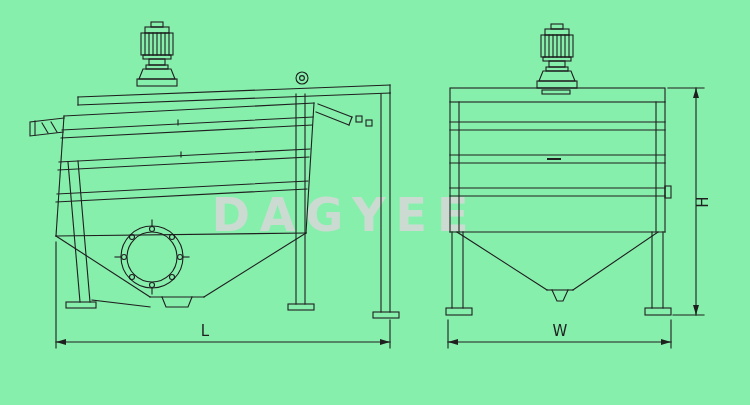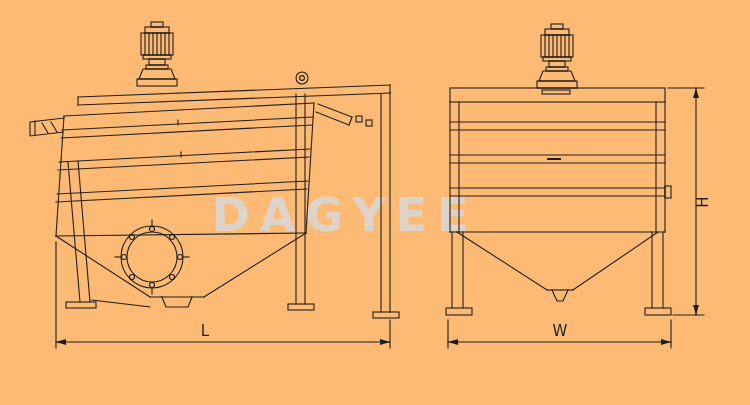--- a/index.html
+++ b/index.html
@@ -5,21 +5,21 @@
   html, body {
     margin: 0;
     padding: 0;
     background: #ffffff;
     font-family: "DejaVu Sans", "Liberation Sans", sans-serif;
   }
   .canvas {
     position: relative;
     width: 750px;
     height: 405px;
-    background: #fdba74;
+    background: #86efac;
     overflow: hidden;
   }
   svg { display: block; }
   .dim-label {
     font-family: "DejaVu Sans", "Liberation Sans", sans-serif;
     font-size: 15px;
     fill: #1f1f1f;
   }
   .watermark-text {
     font-family: "DejaVu Sans", "Liberation Sans", sans-serif;

